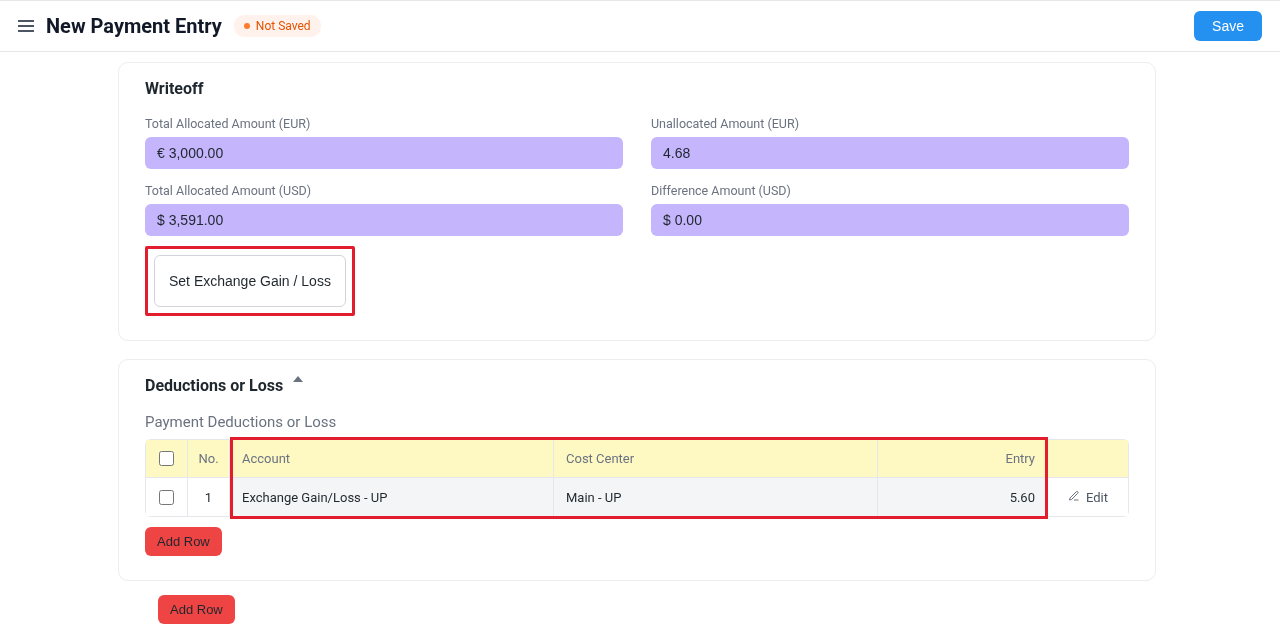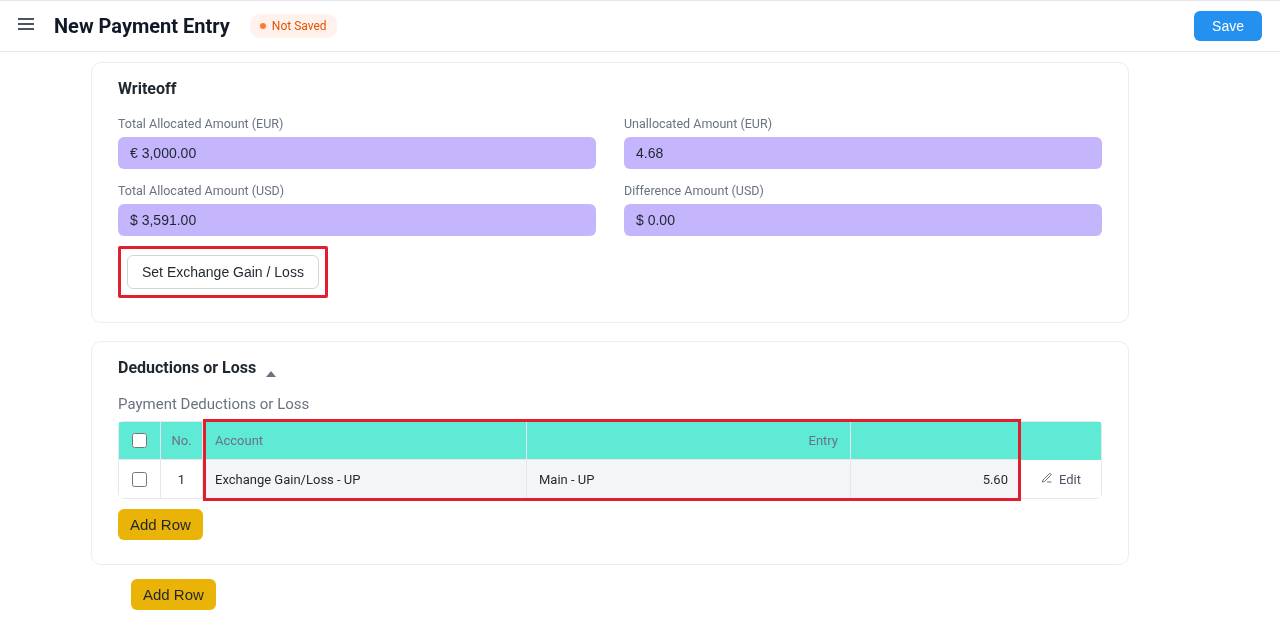--- a/index.html
+++ b/index.html
@@ -14,21 +14,22 @@
   .header {
     display: flex;
     align-items: center;
     justify-content: space-between;
     padding: 10px 18px;
     border-top: 1px solid #e5e7eb;
     border-bottom: 1px solid #e5e7eb;
   }
   .header-left {
     display: flex;
-    gap: 20px;
+    align-items: center;
+    gap: 12px;
   }
   .menu-icon {
     display: flex;
     flex-direction: column;
     gap: 3px;
     cursor: pointer;
     padding: 4px 0;
   }
   .menu-icon span {
     width: 16px;
@@ -62,40 +63,40 @@
     color: #fff;
     border: none;
     font-size: 14px;
     padding: 7px 18px;
     border-radius: 6px;
     cursor: pointer;
   }
 
   
   .page-wrap {
-    margin-left: 91px;
+    margin-left: 118px;
     padding-top: 10px;
   }
   .card {
     border: 1px solid #ededed;
     border-radius: 10px;
     background: #fff;
     margin-bottom: 18px;
     padding: 16px 26px 24px;
     max-width: 1038px;
   }
   .section-title {
     font-size: 16px;
     font-weight: 700;
     color: #1f272e;
     margin-bottom: 18px;
   }
   .section-title-row {
     display: flex;
-    align-items: flex-end;
+    align-items: flex-start;
     gap: 10px;
   }
   .chevron-up {
     width: 0; height: 0;
     border-left: 5px solid transparent;
     border-right: 5px solid transparent;
     border-bottom: 6px solid #6b7280;
   }
 
   .form-grid {
@@ -115,31 +116,31 @@
     background: #c4b5fd;
     padding: 8px 12px;
     font-size: 14px;
     color: #1f272e;
   }
 
   .outline-btn {
     background: #fff;
     border: 1px solid #d1d5db;
     border-radius: 6px;
-    padding: 8px 14px;
+    padding: 17px 14px;
     font-size: 14px;
     color: #1f272e;
     cursor: pointer;
   }
   .gray-btn {
-    background: #eab308;
+    background: #ef4444;
     border: none;
     border-radius: 6px;
     padding: 7px 12px;
-    font-size: 15px;
+    font-size: 13px;
     color: #1f272e;
     cursor: pointer;
   }
   .highlight-box {
     border: 3px solid #e11d2e;
     display: inline-block;
     padding: 6px;
     border-radius: 2px;
     margin-top: 10px;
   }
@@ -159,21 +160,21 @@
     position: relative;
   }
   .trow {
     display: grid;
     grid-template-columns: 42px 42px 1fr 1fr 170px 80px;
     align-items: center;
   }
   .thead {
     font-size: 13px;
     color: #6b7280;
-    background: #5eead4;
+    background: #fef9c3;
   }
   .tbody {
     background: #f4f5f6;
     font-size: 13px;
   }
   .cell {
     padding: 10px 12px;
     border-right: 1px solid #e5e7eb;
     border-bottom: 1px solid #e5e7eb;
     min-height: 38px;
@@ -281,20 +282,21 @@
     <div class="tbl" style="position:relative;">
 
       <div class="table-highlight" style="top:-3px; bottom:-3px; left:84px; right:80px;"></div>
 
       <div class="trow thead">
         <div class="cell ct">
           <input type="checkbox" style="">
         </div>
         <div class="cell ct">No.</div>
         <div class="cell">Account</div>
+        <div class="cell">Cost Center</div>
         <div class="cell rt">Entry</div>
         <div class="cell no-rb"></div>
       </div>
 
       <div class="trow tbody">
         <div class="cell ct" style="background:#fff;">
           <input type="checkbox" style="">
         </div>
         <div class="cell ct" style="background:#fff;">1</div>
         <div class="cell">Exchange Gain/Loss - UP</div>

